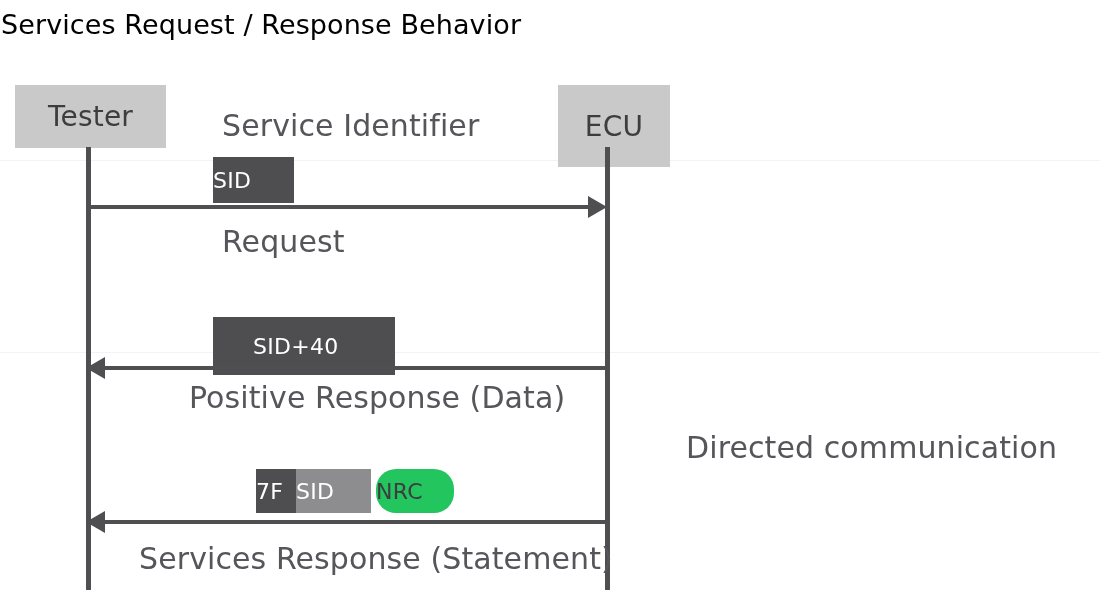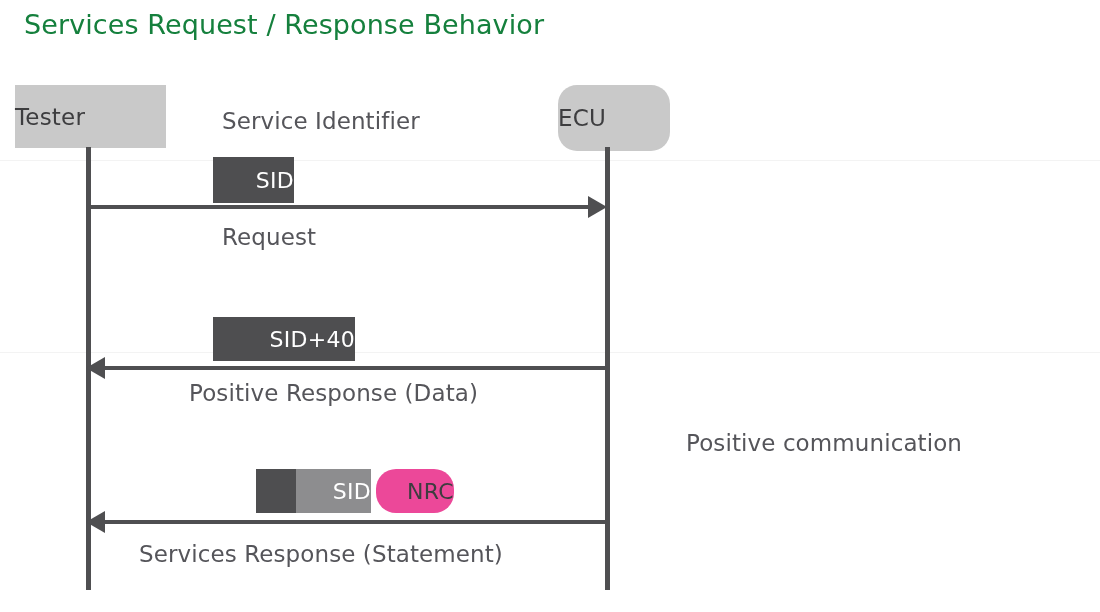--- a/index.html
+++ b/index.html
@@ -18,51 +18,51 @@
   }
 
   .canvas {
     position: absolute;
     inset: 0;
   }
 
   
   .diagram-title {
     position: absolute;
-    left: 24px;
+    left: 1px;
     top: 6px;
     font-size: 27px;
     line-height: 38px;
-    color: #15803d;
+    color: #000000;
     letter-spacing: 0.1px;
     white-space: nowrap;
   }
 
   
   .participant {
     position: absolute;
     background: #c9c9c9;
     color: #3d3d3f;
-    font-size: 23px;
+    font-size: 28px;
     display: flex;
     align-items: center;
+    justify-content: center;
     letter-spacing: 0.2px;
   }
   .participant-tester {
     left: 15px;
     top: 85px;
     width: 151px;
     height: 63px;
   }
   .participant-ecu {
     left: 558px;
     top: 85px;
     width: 112px;
-    height: 66px;
-    border-radius: 19px;
+    height: 82px;
   }
 
   
   .lifeline {
     position: absolute;
     width: 5px;
     background: #4f4f51;
     top: 147px;
     height: 443px;
   }
@@ -118,58 +118,59 @@
     width: 519px;
   }
   .head-negative {
     left: 86px;
     top: 511px;
   }
 
   
   .label {
     position: absolute;
-    font-size: 23px;
+    font-size: 30px;
     color: #55555a;
     white-space: nowrap;
     letter-spacing: 0.1px;
     text-align: right;
   }
   .label-service-identifier { left: 222px; top: 108px; }
   .label-request           { left: 222px; top: 224px; }
   .label-positive          { left: 189px; top: 380px; }
   .label-negative          { left: 139px; top: 541px; }
 
   .label-principle         { left: 686px; top: 357px; }
   .label-directed          { left: 686px; top: 430px; }
 
   
   .pdu-box {
     position: absolute;
     display: flex;
     align-items: center;
-    justify-content: flex-end;
+    justify-content: flex-start;
     font-size: 22px;
     letter-spacing: 0.3px;
   }
   .pdu-dark  { background: #4e4e50; color: #ffffff; }
   .pdu-mid   { background: #8d8d8f; color: #ffffff; }
-  .pdu-light { background: #ec4899; color: #3d3d3f; border-radius: 20px; }
+  .pdu-light { background: #22c55e; color: #3d3d3f; border-radius: 20px; }
 
   .pdu-sid {
     left: 213px;
     top: 157px;
     width: 81px;
     height: 46px;
   }
   .pdu-sid40 {
     left: 213px;
     top: 317px;
     width: 142px;
-    height: 44px;
+    height: 58px;
+    padding-left: 40px;
   }
   .pdu-7f {
     left: 213px;
     top: 469px;
     width: 78px;
     height: 44px;
     margin-left: 43px;
   }
   .pdu-nrc-sid {
     left: 296px;
@@ -236,15 +237,15 @@
   <div class="pdu-box pdu-mid pdu-nrc-sid">
     <span>SID</span>
   </div>
   <div class="pdu-box pdu-light pdu-nrc">
     <span>NRC</span>
   </div>
   <div class="msg-line line-negative"></div>
   <div class="arrowhead left head-negative"></div>
   <div class="label label-negative">Services Response (Statement)</div>
 
-  <div class="label label-directed">Positive communication</div>
+  <div class="label label-directed">Directed communication</div>
 
 </div>
 
 </body></html>

